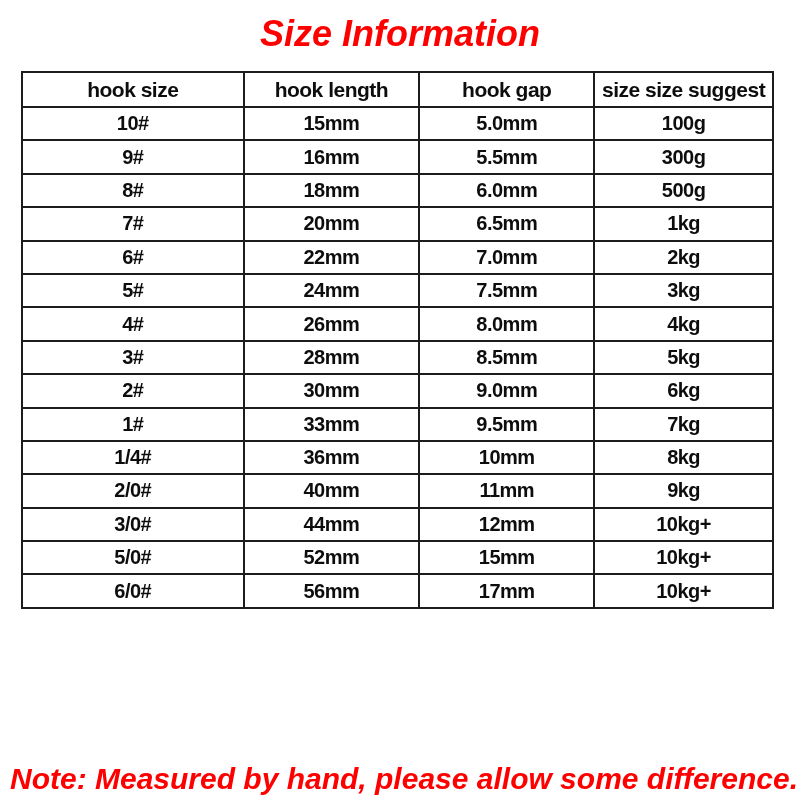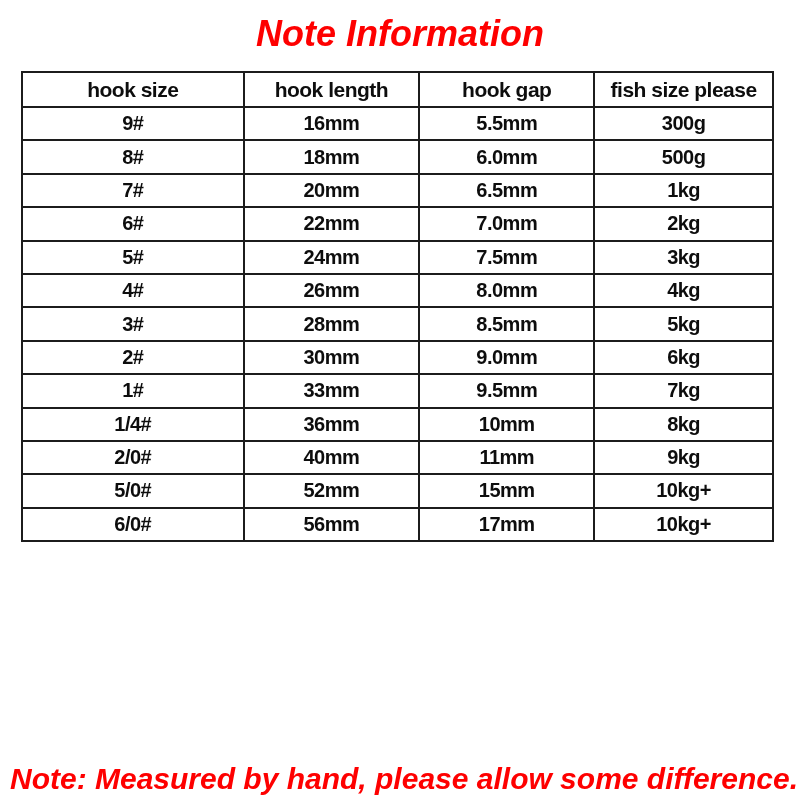--- a/index.html
+++ b/index.html
@@ -68,38 +68,44 @@
     font-weight: bold;
     font-style: italic;
     margin: 4px;
   }
 </style>
 </head>
 <body>
 
 <div class="page">
 
-  <h1 class="title" style="color: rgb(254, 0, 0);">Note Information</h1>
+  <h1 class="title" style="color: rgb(254, 0, 0);">Size Information</h1>
 
   <table class="size-table">
     <colgroup>
       <col class="c1">
         <col class="c2">
         <col class="c3">
         <col class="c4">
     </colgroup>
     <thead>
       <tr>
         <th>hook size</th>
         <th>hook length</th>
         <th>hook gap</th>
-        <th>fish size please</th>
+        <th>size size suggest</th>
       </tr>
     </thead>
     <tbody>
+        <tr>
+          <td>10#</td>
+          <td>15mm</td>
+          <td>5.0mm</td>
+          <td>100g</td>
+        </tr>
         <tr>
           <td>9#</td>
           <td>16mm</td>
           <td>5.5mm</td>
           <td>300g</td>
         </tr>
         <tr>
           <td>8#</td>
           <td>18mm</td>
           <td>6.0mm</td>
@@ -153,20 +159,26 @@
           <td>10mm</td>
           <td>8kg</td>
         </tr>
         <tr>
           <td>2/0#</td>
           <td>40mm</td>
           <td>11mm</td>
           <td>9kg</td>
         </tr>
         <tr>
+          <td>3/0#</td>
+          <td>44mm</td>
+          <td>12mm</td>
+          <td>10kg+</td>
+        </tr>
+        <tr>
           <td>5/0#</td>
           <td>52mm</td>
           <td>15mm</td>
           <td>10kg+</td>
         </tr>
         <tr>
           <td>6/0#</td>
           <td>56mm</td>
           <td>17mm</td>
           <td>10kg+</td>

